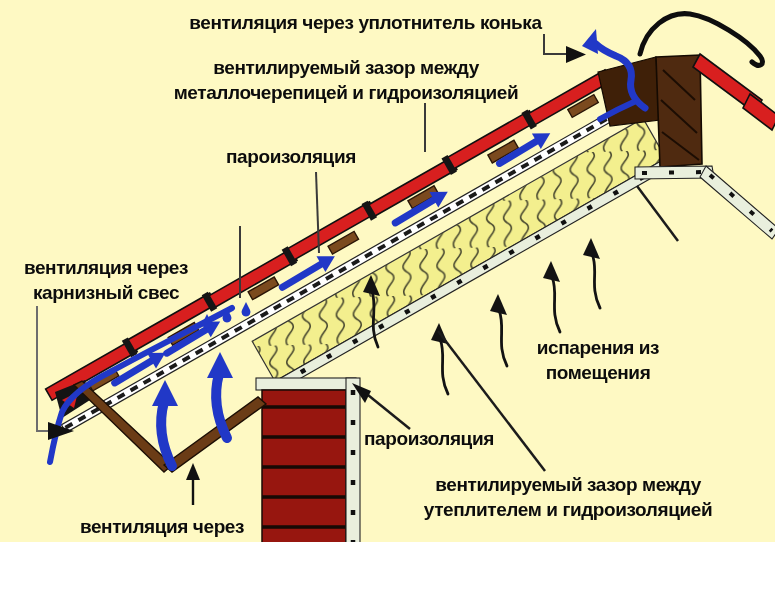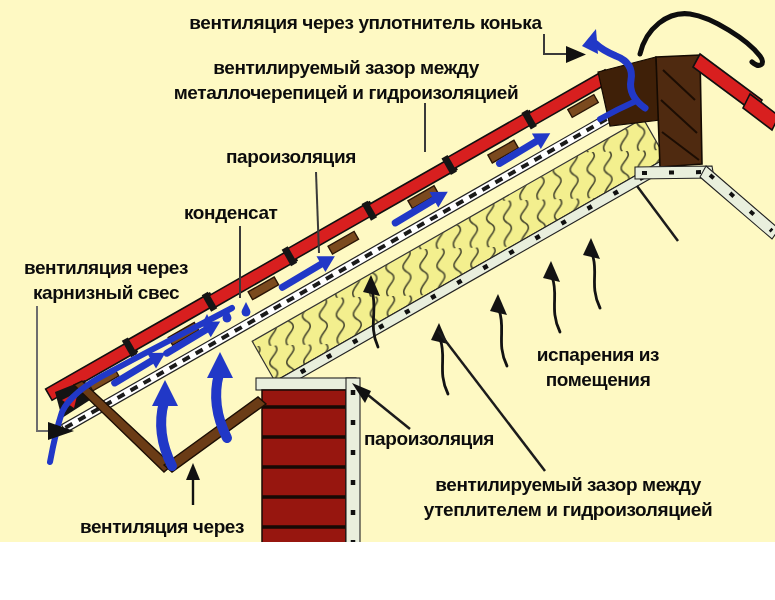--- a/index.html
+++ b/index.html
@@ -188,24 +188,23 @@
     <polygon points="566,46 566,63 586,54.5"></polygon>
     <polygon points="48,422 48,440 74,431"></polygon>
     <polygon points="371,391 365,403 352,383"></polygon>
   </g>
 </svg>
 
 <div class="lbl center" style="left:158px;top:11px;width:415px;">вентиляция через уплотнитель конька</div>
 <div class="lbl center" style="left:112px;top:56px;width:468px;">вентилируемый зазор между
 металлочерепицей и гидроизоляцией</div>
 <div class="lbl" style="left:226px;top:145px;">пароизоляция</div>
-<div class="lbl" style="left:184px;top:201px;">конденсат</div>
 <div class="lbl center" style="left:8px;top:256px;width:196px;">вентиляция через
 карнизный свес</div>
-<div class="lbl center" style="left:522px;top:343px;width:152px;">испарения из
+<div class="lbl center" style="left:522px;top:336px;width:152px;">испарения из
 помещения</div>
 <div class="lbl" style="left:364px;top:427px;">пароизоляция</div>
 <div class="lbl center" style="left:413px;top:473px;width:310px;">вентилируемый зазор между
 утеплителем и гидроизоляцией</div>
 <div class="lbl center" style="left:62px;top:515px;width:200px;">вентиляция через
 щели в карнизе</div>
 
 </div>
 
 </body></html>

